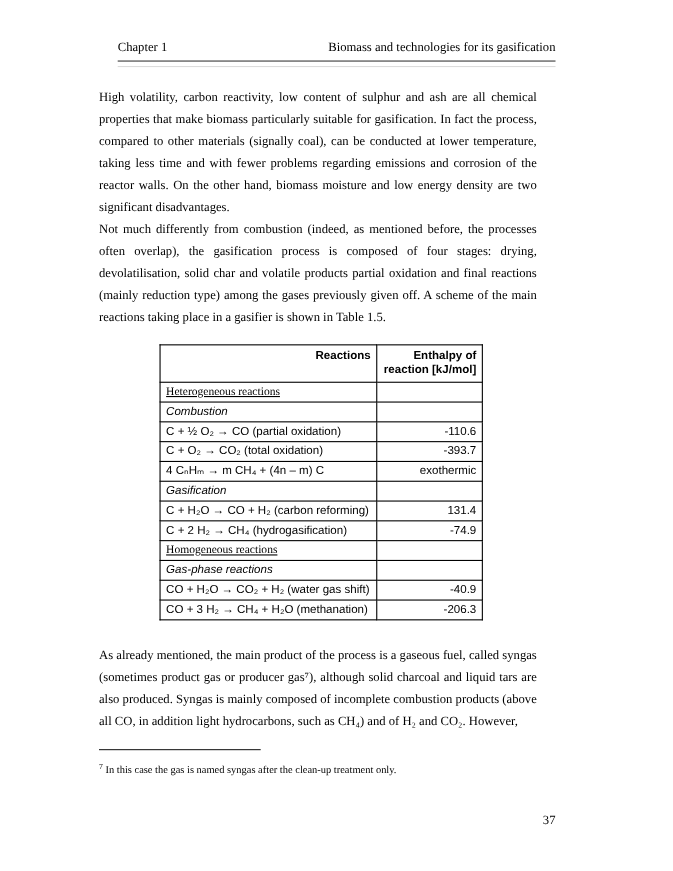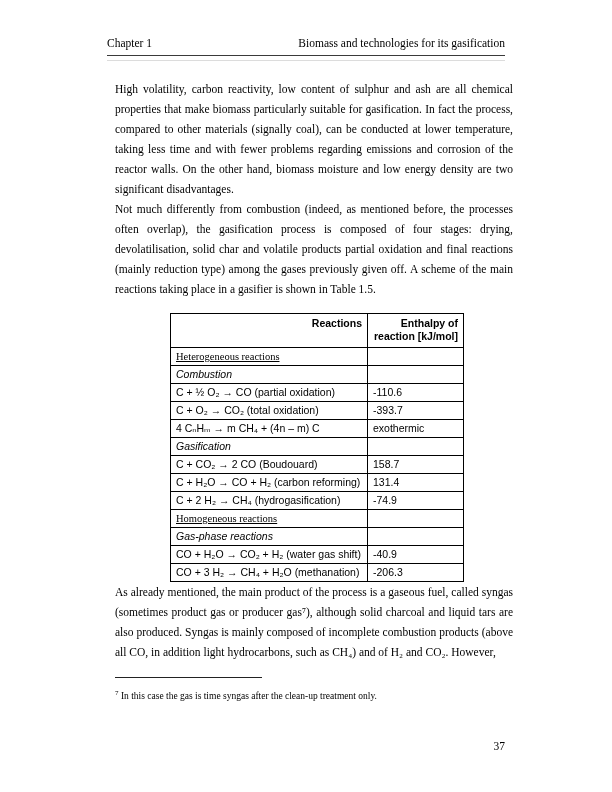--- a/index.html
+++ b/index.html
@@ -29,21 +29,21 @@
   .header-rule2 {
     position: absolute;
     top: 60px;
     left: 107px;
     width: 398px;
     border-top: 1px solid #dcdcdc;
   }
   .content {
     position: absolute;
     top: 79px;
-    left: 115px;
+    left: 90px;
     width: 398px;
     font-size: 11.5px;
     line-height: 20px;
   }
   .para { margin: 0; text-align: justify; }
   .table-block { margin: 14px 0 0 55px; }
   table.reactions {
     border-collapse: collapse;
     font-family: "Liberation Sans", "DejaVu Sans", sans-serif;
     font-size: 10.5px;
@@ -55,31 +55,31 @@
   table.reactions th {
     text-align: right;
     vertical-align: top;
     font-weight: bold;
     padding: 3px 5px 4px 5px;
   }
   table.reactions td { padding: 2px 5px; }
   col.c1 { width: 197px; }
   col.c2 { width: 96px; }
   td.rx { white-space: nowrap; }
-  td.val { text-align: left; }
+  td.val { text-align: right; }
   td.sec { text-decoration: underline; font-family: Liberation Serif, serif; }
   td.cat { font-style: italic; }
   .caption {
     margin-top: 11px;
     text-align: center;
     font-style: italic;
     font-size: 11.5px;
     line-height: 15px;
   }
-  .p3 { }
+  .p3 { margin-top: 22px; }
   .footnote-block { margin-top: 15px; }
   .fn-rule { width: 147px; border-top: 1px solid #222; height: 0; }
   .footnote { margin-top: 9px; font-size: 9.5px; line-height: 13px; }
   .footnote sup { font-size: 7px; }
   .page-number {
     position: absolute;
     right: 107px;
     bottom: 40px;
     font-size: 11.5px;
   }
@@ -131,24 +131,20 @@
           </tr>
           <tr>
             <td class="rx">4 CₙHₘ → m CH₄ + (4n – m) C</td>
             <td class="val">exothermic</td>
           </tr>
           <tr>
             <td class="rx cat">Gasification</td>
             <td class="val"></td>
           </tr>
           <tr>
-            <td class="rx">C + CO₂ → 2 CO  (Boudouard)</td>
-            <td class="val">158.7</td>
-          </tr>
-          <tr>
             <td class="rx">C + H₂O → CO + H₂  (carbon reforming)</td>
             <td class="val">131.4</td>
           </tr>
           <tr>
             <td class="rx">C + 2 H₂ → CH₄  (hydrogasification)</td>
             <td class="val">-74.9</td>
           </tr>
           <tr>
             <td class="rx sec">Homogeneous reactions</td>
             <td class="val"></td>
@@ -167,20 +163,20 @@
           </tr>
         </tbody>
       </table>
     </div>
 
 
     <p class="para p3">As already mentioned, the main product of the process is a gaseous fuel, called syngas (sometimes product gas or producer gas⁷), although solid charcoal and liquid tars are also produced. Syngas is mainly composed of incomplete combustion products (above all CO, in addition light hydrocarbons, such as CH₄) and of H₂ and CO₂. However,</p>
 
     <div class="footnote-block">
       <div class="fn-rule"></div>
-      <div class="footnote"><sup>7</sup> <span>In this case the gas is time syngas after the clean-up treatment only.</span></div>
+      <div class="footnote"><sup>7</sup> <span>In this case the gas is named syngas after the clean-up treatment only.</span></div>
     </div>
 
   </div>
 
   <div class="page-number">37</div>
 
 </div>
 
 </body></html>

